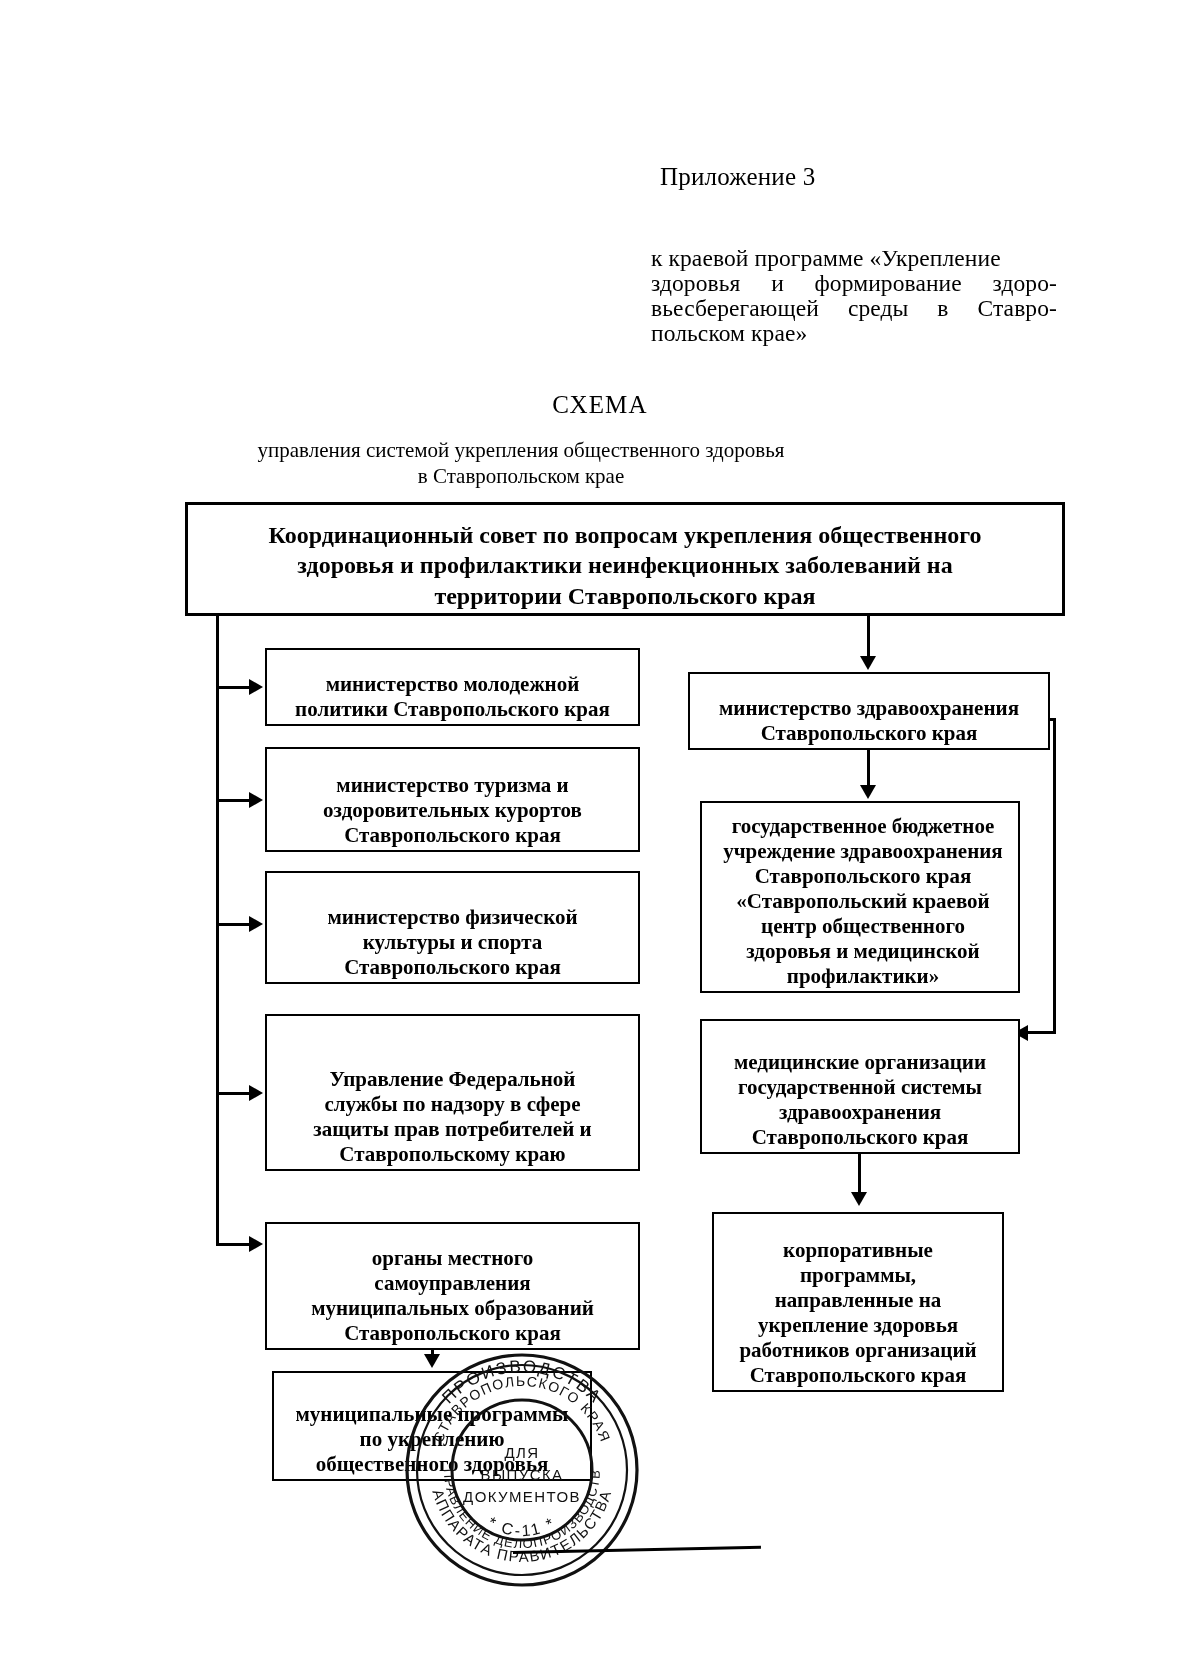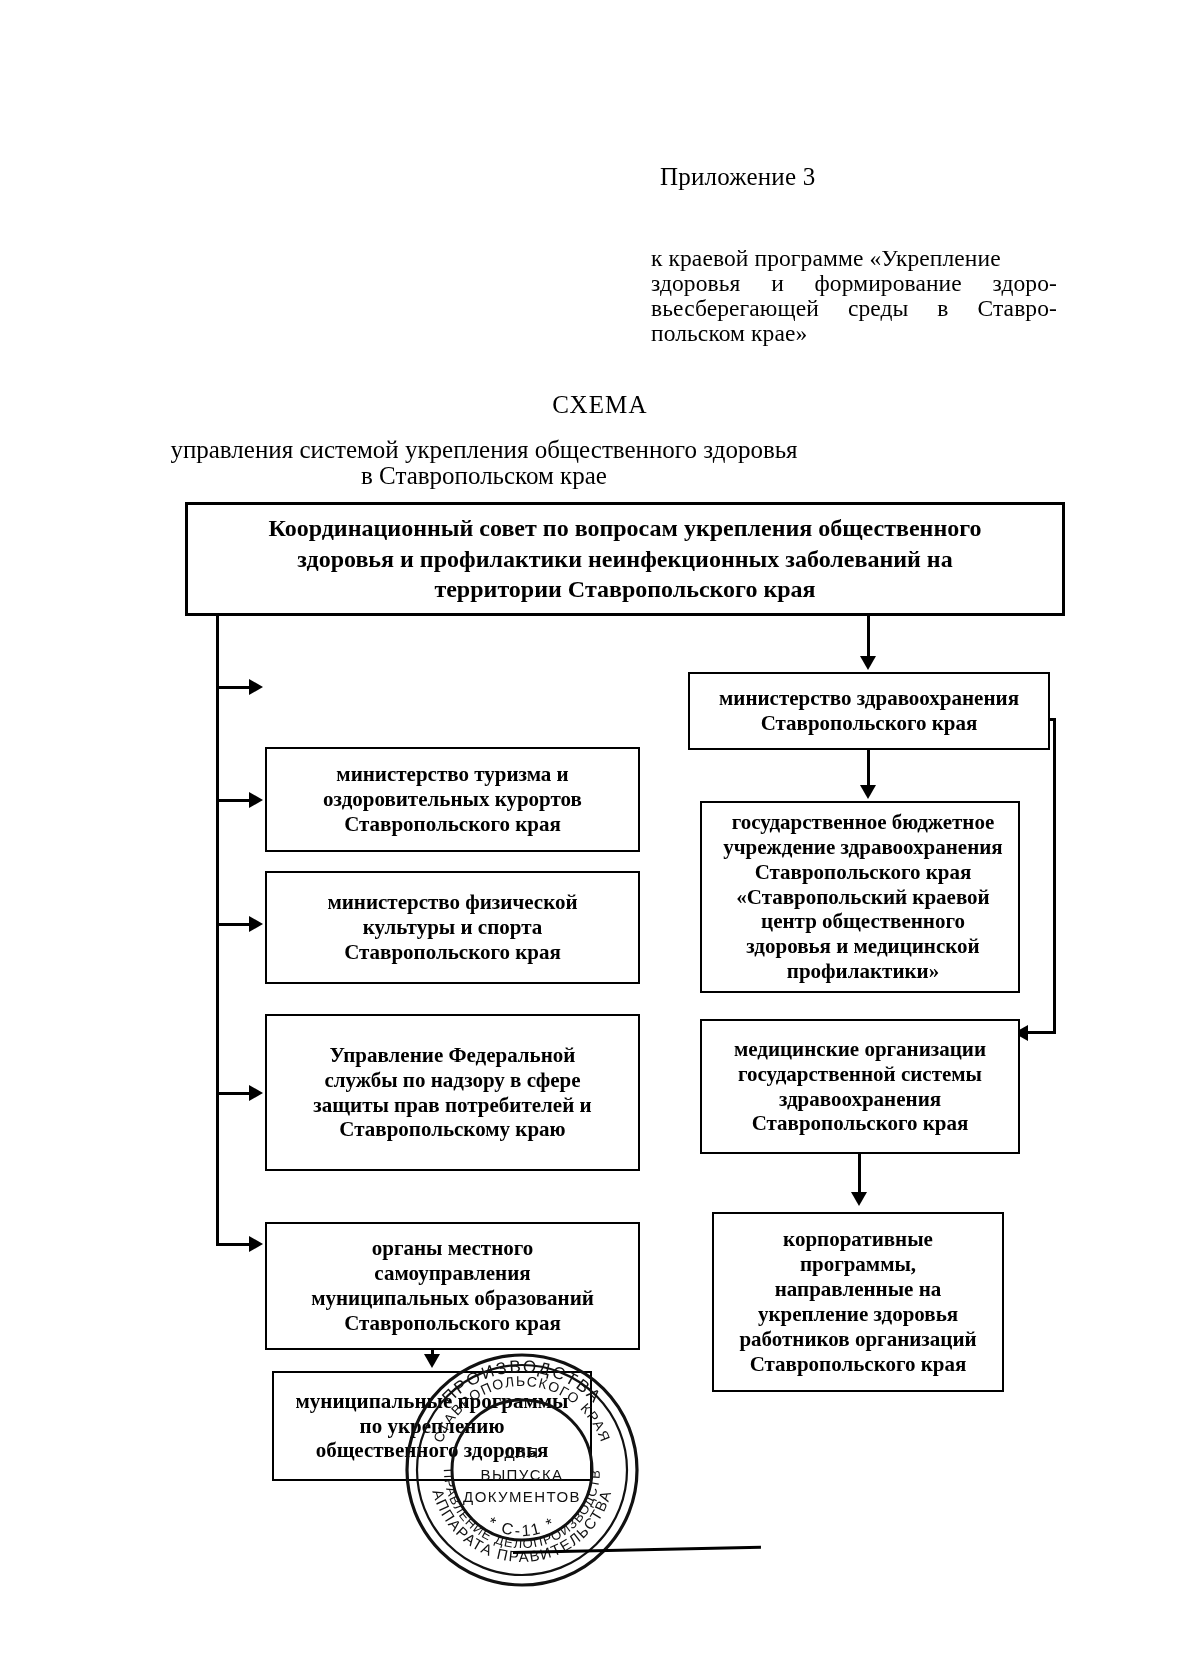--- a/index.html
+++ b/index.html
@@ -60,39 +60,40 @@
     text-align: center;
     font-size: 25px;
     letter-spacing: 1.2px;
   }
   .scheme-subtitle {
     position: absolute;
     left: 0;
     top: 437px;
     width: 968px;
     text-align: center;
-    font-size: 25px;
+    font-size: 21px;
     line-height: 26px;
+    padding-left: 37px;
   }
 
   
   .diagram {
     position: absolute;
     left: 0;
     top: 0;
     width: 1200px;
     height: 1680px;
   }
   .node {
     position: absolute;
     border: 2.5px solid #000;
     background: #fff;
     box-sizing: border-box;
     display: flex;
-    align-items: center;
+    align-items: flex-end;
     justify-content: center;
     text-align: center;
     font-weight: bold;
     font-family: "Liberation Serif", "DejaVu Serif", serif;
     line-height: 1.19;
     padding: 2px 6px;
   }
   .node span { display: block; width: 100%; }
 
   #node-council {
@@ -235,20 +236,26 @@
     <div class="arrow-d" style="left:424px; top:1354px;"></div>
 
     <div class="node" id="node-council">
       <span>
         <span>Координационный совет по вопросам укрепления общественного</span>
         <span>здоровья и профилактики неинфекционных заболеваний на</span>
         <span>территории Ставропольского края</span>
       </span>
     </div>
 
+    <div class="node" id="node-youth">
+      <span>
+        <span>министерство молодежной</span>
+        <span>политики Ставропольского края</span>
+      </span>
+    </div>
 
     <div class="node" id="node-tourism">
       <span>
         <span>министерство туризма и</span>
         <span>оздоровительных курортов</span>
         <span>Ставропольского края</span>
       </span>
     </div>
 
     <div class="node" id="node-sport">

